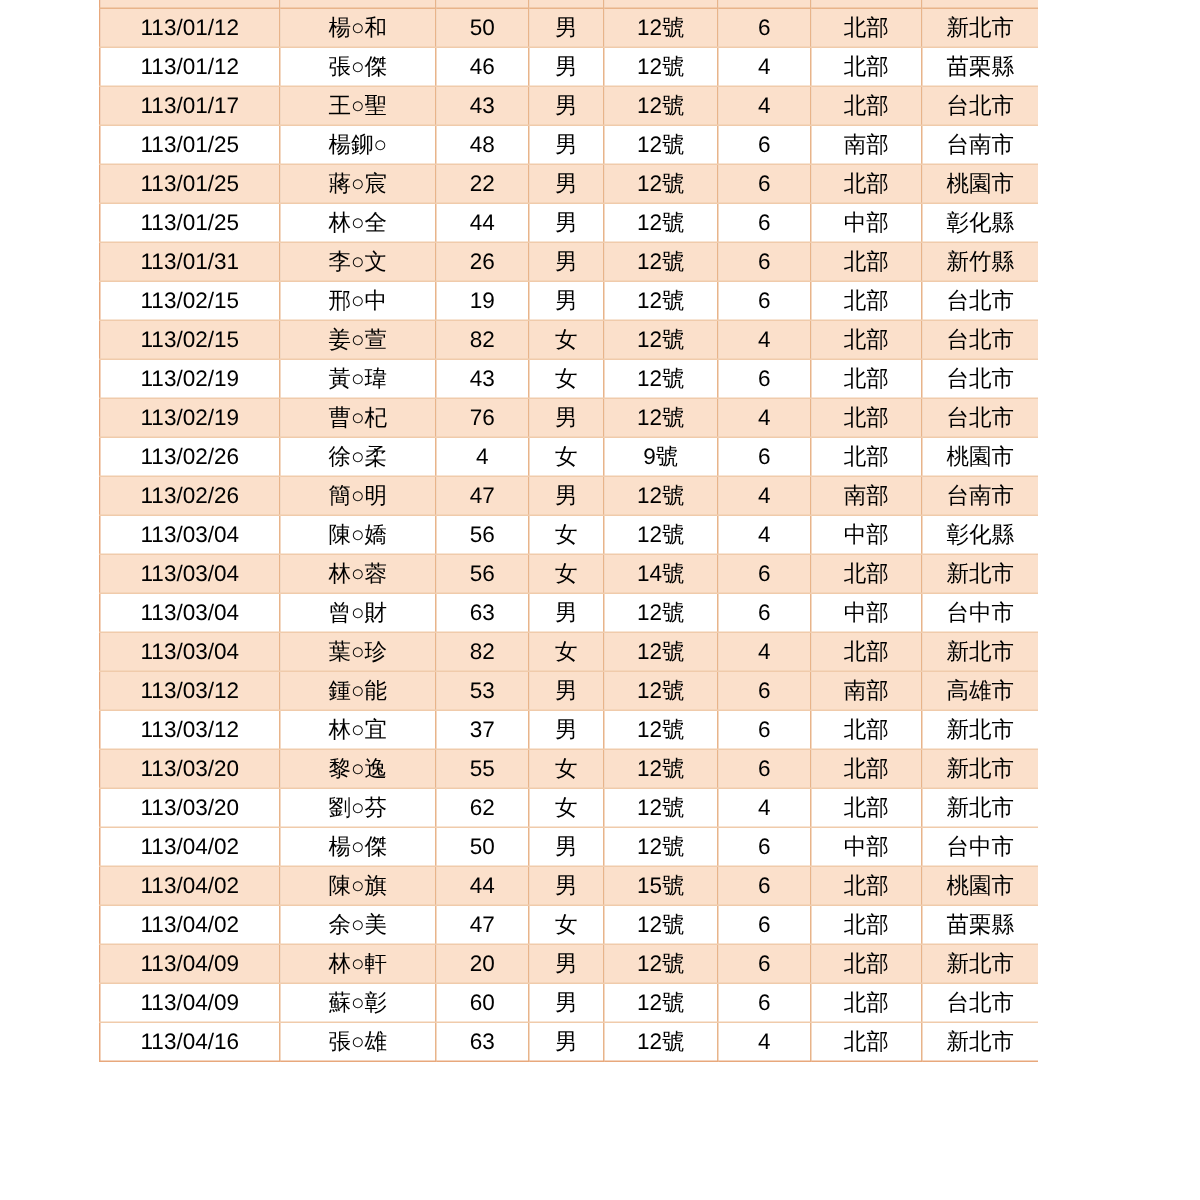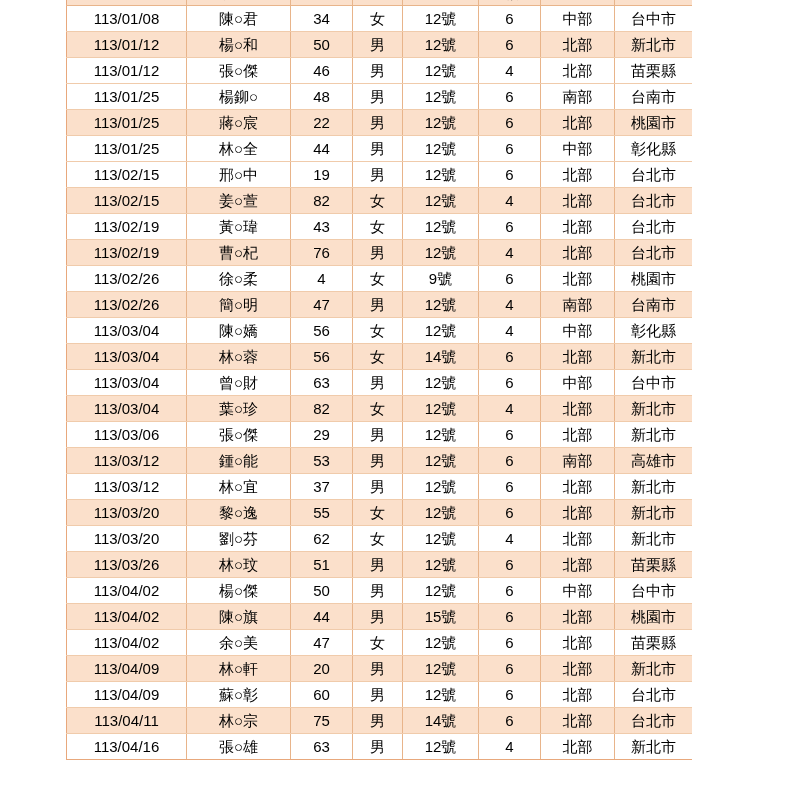--- a/index.html
+++ b/index.html
@@ -132,50 +132,50 @@
             <th>姓名</th>
             <th>年齡</th>
             <th>性別</th>
             <th>劑別</th>
             <th>次數</th>
             <th>區域</th>
             <th>縣市</th>
           </tr>
         </thead>
         <tbody id="table-body">
-            <tr class="odd">
-              <td class="col-date">113/01/08</td>
-              <td class="col-name">陳○君</td>
-              <td class="col-age">34</td>
-              <td class="col-sex">女</td>
-              <td class="col-dose">12號</td>
-              <td class="col-count">6</td>
-              <td class="col-region">中部</td>
-              <td class="col-city">台中市</td>
-            </tr>
             <tr class="even">
               <td class="col-date">113/01/12</td>
               <td class="col-name">楊○和</td>
               <td class="col-age">50</td>
               <td class="col-sex">男</td>
               <td class="col-dose">12號</td>
               <td class="col-count">6</td>
               <td class="col-region">北部</td>
               <td class="col-city">新北市</td>
             </tr>
             <tr class="odd">
               <td class="col-date">113/01/12</td>
               <td class="col-name">張○傑</td>
               <td class="col-age">46</td>
               <td class="col-sex">男</td>
               <td class="col-dose">12號</td>
               <td class="col-count">4</td>
               <td class="col-region">北部</td>
               <td class="col-city">苗栗縣</td>
             </tr>
+            <tr class="even">
+              <td class="col-date">113/01/17</td>
+              <td class="col-name">王○聖</td>
+              <td class="col-age">43</td>
+              <td class="col-sex">男</td>
+              <td class="col-dose">12號</td>
+              <td class="col-count">4</td>
+              <td class="col-region">北部</td>
+              <td class="col-city">台北市</td>
+            </tr>
             <tr class="odd">
               <td class="col-date">113/01/25</td>
               <td class="col-name">楊鉚○</td>
               <td class="col-age">48</td>
               <td class="col-sex">男</td>
               <td class="col-dose">12號</td>
               <td class="col-count">6</td>
               <td class="col-region">南部</td>
               <td class="col-city">台南市</td>
             </tr>
@@ -192,20 +192,30 @@
             <tr class="odd">
               <td class="col-date">113/01/25</td>
               <td class="col-name">林○全</td>
               <td class="col-age">44</td>
               <td class="col-sex">男</td>
               <td class="col-dose">12號</td>
               <td class="col-count">6</td>
               <td class="col-region">中部</td>
               <td class="col-city">彰化縣</td>
             </tr>
+            <tr class="even">
+              <td class="col-date">113/01/31</td>
+              <td class="col-name">李○文</td>
+              <td class="col-age">26</td>
+              <td class="col-sex">男</td>
+              <td class="col-dose">12號</td>
+              <td class="col-count">6</td>
+              <td class="col-region">北部</td>
+              <td class="col-city">新竹縣</td>
+            </tr>
             <tr class="odd">
               <td class="col-date">113/02/15</td>
               <td class="col-name">邢○中</td>
               <td class="col-age">19</td>
               <td class="col-sex">男</td>
               <td class="col-dose">12號</td>
               <td class="col-count">6</td>
               <td class="col-region">北部</td>
               <td class="col-city">台北市</td>
             </tr>
@@ -292,30 +302,20 @@
             <tr class="even">
               <td class="col-date">113/03/04</td>
               <td class="col-name">葉○珍</td>
               <td class="col-age">82</td>
               <td class="col-sex">女</td>
               <td class="col-dose">12號</td>
               <td class="col-count">4</td>
               <td class="col-region">北部</td>
               <td class="col-city">新北市</td>
             </tr>
-            <tr class="odd">
-              <td class="col-date">113/03/06</td>
-              <td class="col-name">張○傑</td>
-              <td class="col-age">29</td>
-              <td class="col-sex">男</td>
-              <td class="col-dose">12號</td>
-              <td class="col-count">6</td>
-              <td class="col-region">北部</td>
-              <td class="col-city">新北市</td>
-            </tr>
             <tr class="even">
               <td class="col-date">113/03/12</td>
               <td class="col-name">鍾○能</td>
               <td class="col-age">53</td>
               <td class="col-sex">男</td>
               <td class="col-dose">12號</td>
               <td class="col-count">6</td>
               <td class="col-region">南部</td>
               <td class="col-city">高雄市</td>
             </tr>
@@ -342,30 +342,20 @@
             <tr class="odd">
               <td class="col-date">113/03/20</td>
               <td class="col-name">劉○芬</td>
               <td class="col-age">62</td>
               <td class="col-sex">女</td>
               <td class="col-dose">12號</td>
               <td class="col-count">4</td>
               <td class="col-region">北部</td>
               <td class="col-city">新北市</td>
             </tr>
-            <tr class="even">
-              <td class="col-date">113/03/26</td>
-              <td class="col-name">林○玟</td>
-              <td class="col-age">51</td>
-              <td class="col-sex">男</td>
-              <td class="col-dose">12號</td>
-              <td class="col-count">6</td>
-              <td class="col-region">北部</td>
-              <td class="col-city">苗栗縣</td>
-            </tr>
             <tr class="odd">
               <td class="col-date">113/04/02</td>
               <td class="col-name">楊○傑</td>
               <td class="col-age">50</td>
               <td class="col-sex">男</td>
               <td class="col-dose">12號</td>
               <td class="col-count">6</td>
               <td class="col-region">中部</td>
               <td class="col-city">台中市</td>
             </tr>
@@ -398,30 +388,20 @@
               <td class="col-count">6</td>
               <td class="col-region">北部</td>
               <td class="col-city">新北市</td>
             </tr>
             <tr class="odd">
               <td class="col-date">113/04/09</td>
               <td class="col-name">蘇○彰</td>
               <td class="col-age">60</td>
               <td class="col-sex">男</td>
               <td class="col-dose">12號</td>
-              <td class="col-count">6</td>
-              <td class="col-region">北部</td>
-              <td class="col-city">台北市</td>
-            </tr>
-            <tr class="even">
-              <td class="col-date">113/04/11</td>
-              <td class="col-name">林○宗</td>
-              <td class="col-age">75</td>
-              <td class="col-sex">男</td>
-              <td class="col-dose">14號</td>
               <td class="col-count">6</td>
               <td class="col-region">北部</td>
               <td class="col-city">台北市</td>
             </tr>
             <tr class="odd">
               <td class="col-date">113/04/16</td>
               <td class="col-name">張○雄</td>
               <td class="col-age">63</td>
               <td class="col-sex">男</td>
               <td class="col-dose">12號</td>

